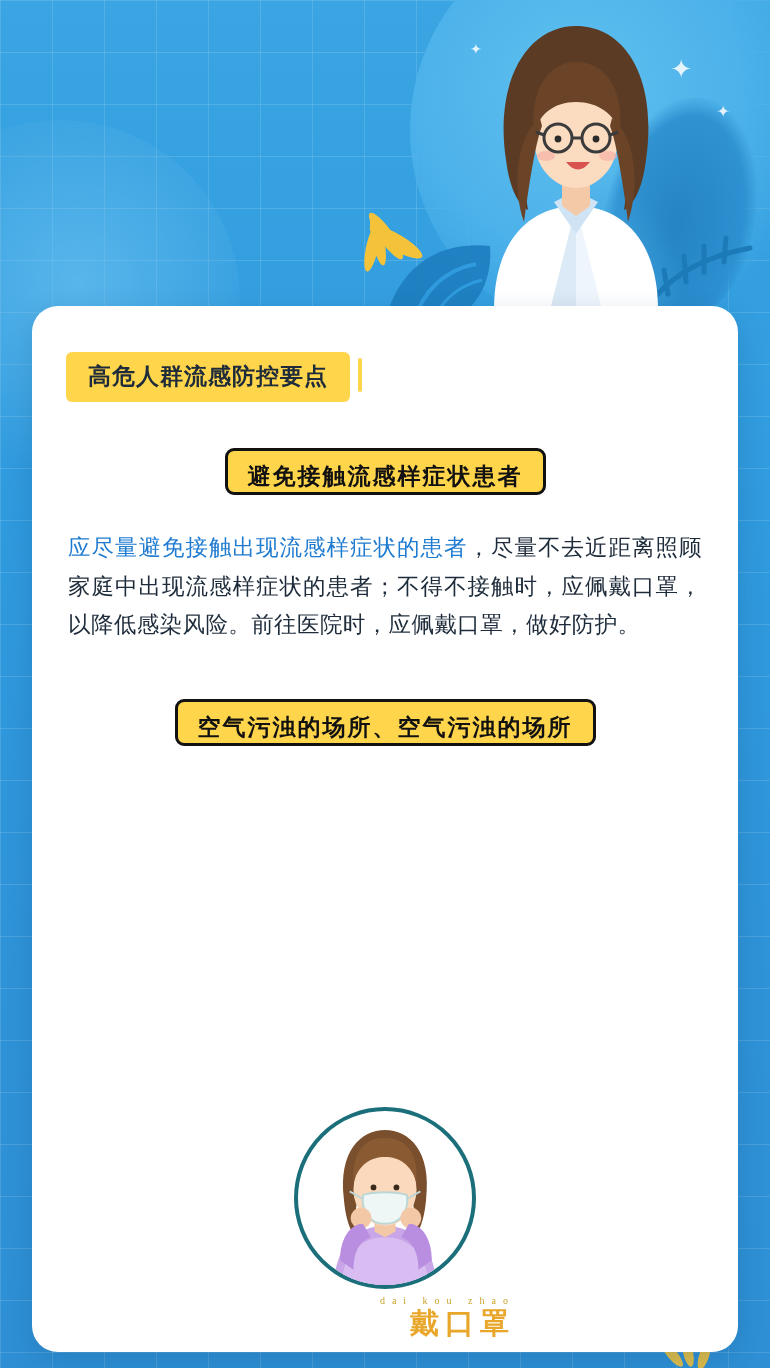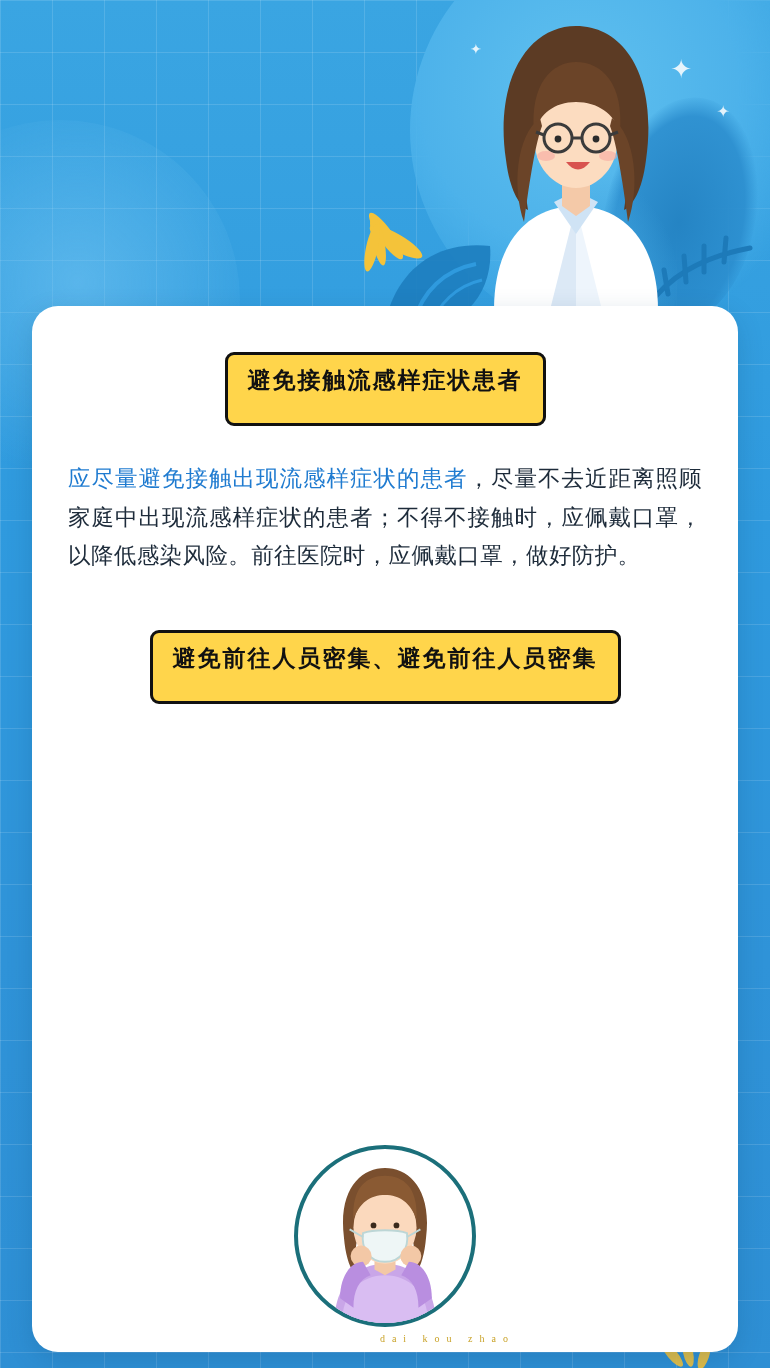--- a/index.html
+++ b/index.html
@@ -141,21 +141,21 @@
   .section-head {
     position: relative;
     display: flex;
     justify-content: center;
     margin-top: 46px;
   }
   .section-head.h2 { margin-top: 54px; }
   .chip {
     position: relative;
     display: inline-block;
-    padding: 10px 20px 27px 20px;
+    padding: 10px 20px 0 20px;
     background: #ffd54b;
     border: 3px solid #111111;
     border-radius: 9px;
     font-size: 23px;
     font-weight: bold;
     color: #111111;
     letter-spacing: 2px;
     white-space: nowrap;
   }
 
@@ -287,37 +287,38 @@
   <circle cx="150" cy="129" r="3.4" fill="#2b2b2b"></circle>
 
   <ellipse cx="100" cy="146" rx="9" ry="5" fill="#f6a8a0" opacity=".6"></ellipse>
   <ellipse cx="162" cy="146" rx="9" ry="5" fill="#f6a8a0" opacity=".6"></ellipse>
 
   <path d="M120 152 C 128 162, 136 162, 144 152 Z" fill="#d8534f"></path>
 </svg>
 
 <div class="card">
 
+  <div class="title-tag">高危人群流感防控要点</div>
 
 
   
   <div class="section-head">
 
     <span class="chip">避免接触流感样症状患者</span>
 
   </div>
 
   <p class="para">
     <span class="hl">应尽量避免接触出现流感样症状的患者</span><span>，尽量不去近距离照顾家庭中出现流感样症状的患者；不得不接触时，应佩戴口罩，以降低感染风险。前往医院时，应佩戴口罩，做好防护。</span>
   </p>
 
   
   <div class="section-head h2">
 
-    <span class="chip">避免前往人员密集、避免前往人员密集</span>
+    <span class="chip">空气污浊的场所、空气污浊的场所</span>
 
   </div>
 
 
   
   <div class="mask-illus">
     <div class="mask-circle">
       <svg viewBox="0 0 182 182" style="width:100%;height:100%;">
 
         <path d="M38 182 C 38 142, 62 120, 91 120 C 120 120, 144 142, 144 182 Z" fill="#c9a6e8"></path>
@@ -339,15 +340,16 @@
         <path d="M114 92 L 128 84" stroke="#bcd6d6" stroke-width="2" fill="none"></path>
 
         <circle cx="66" cy="112" r="11" fill="#f3c8a6"></circle>
         <circle cx="118" cy="112" r="11" fill="#f3c8a6"></circle>
 
         <path d="M44 156 C 44 132, 56 118, 68 118 L 76 132 C 64 136, 58 148, 58 166 Z" fill="#b98ee0"></path>
         <path d="M140 156 C 140 132, 128 118, 116 118 L 108 132 C 120 136, 126 148, 126 166 Z" fill="#b98ee0"></path>
       </svg>
     </div>
     <div class="pinyin">dai   kou   zhao</div>
+    <div class="mask-word">戴口罩</div>
   </div>
 
 </div>
 
 </body></html>

